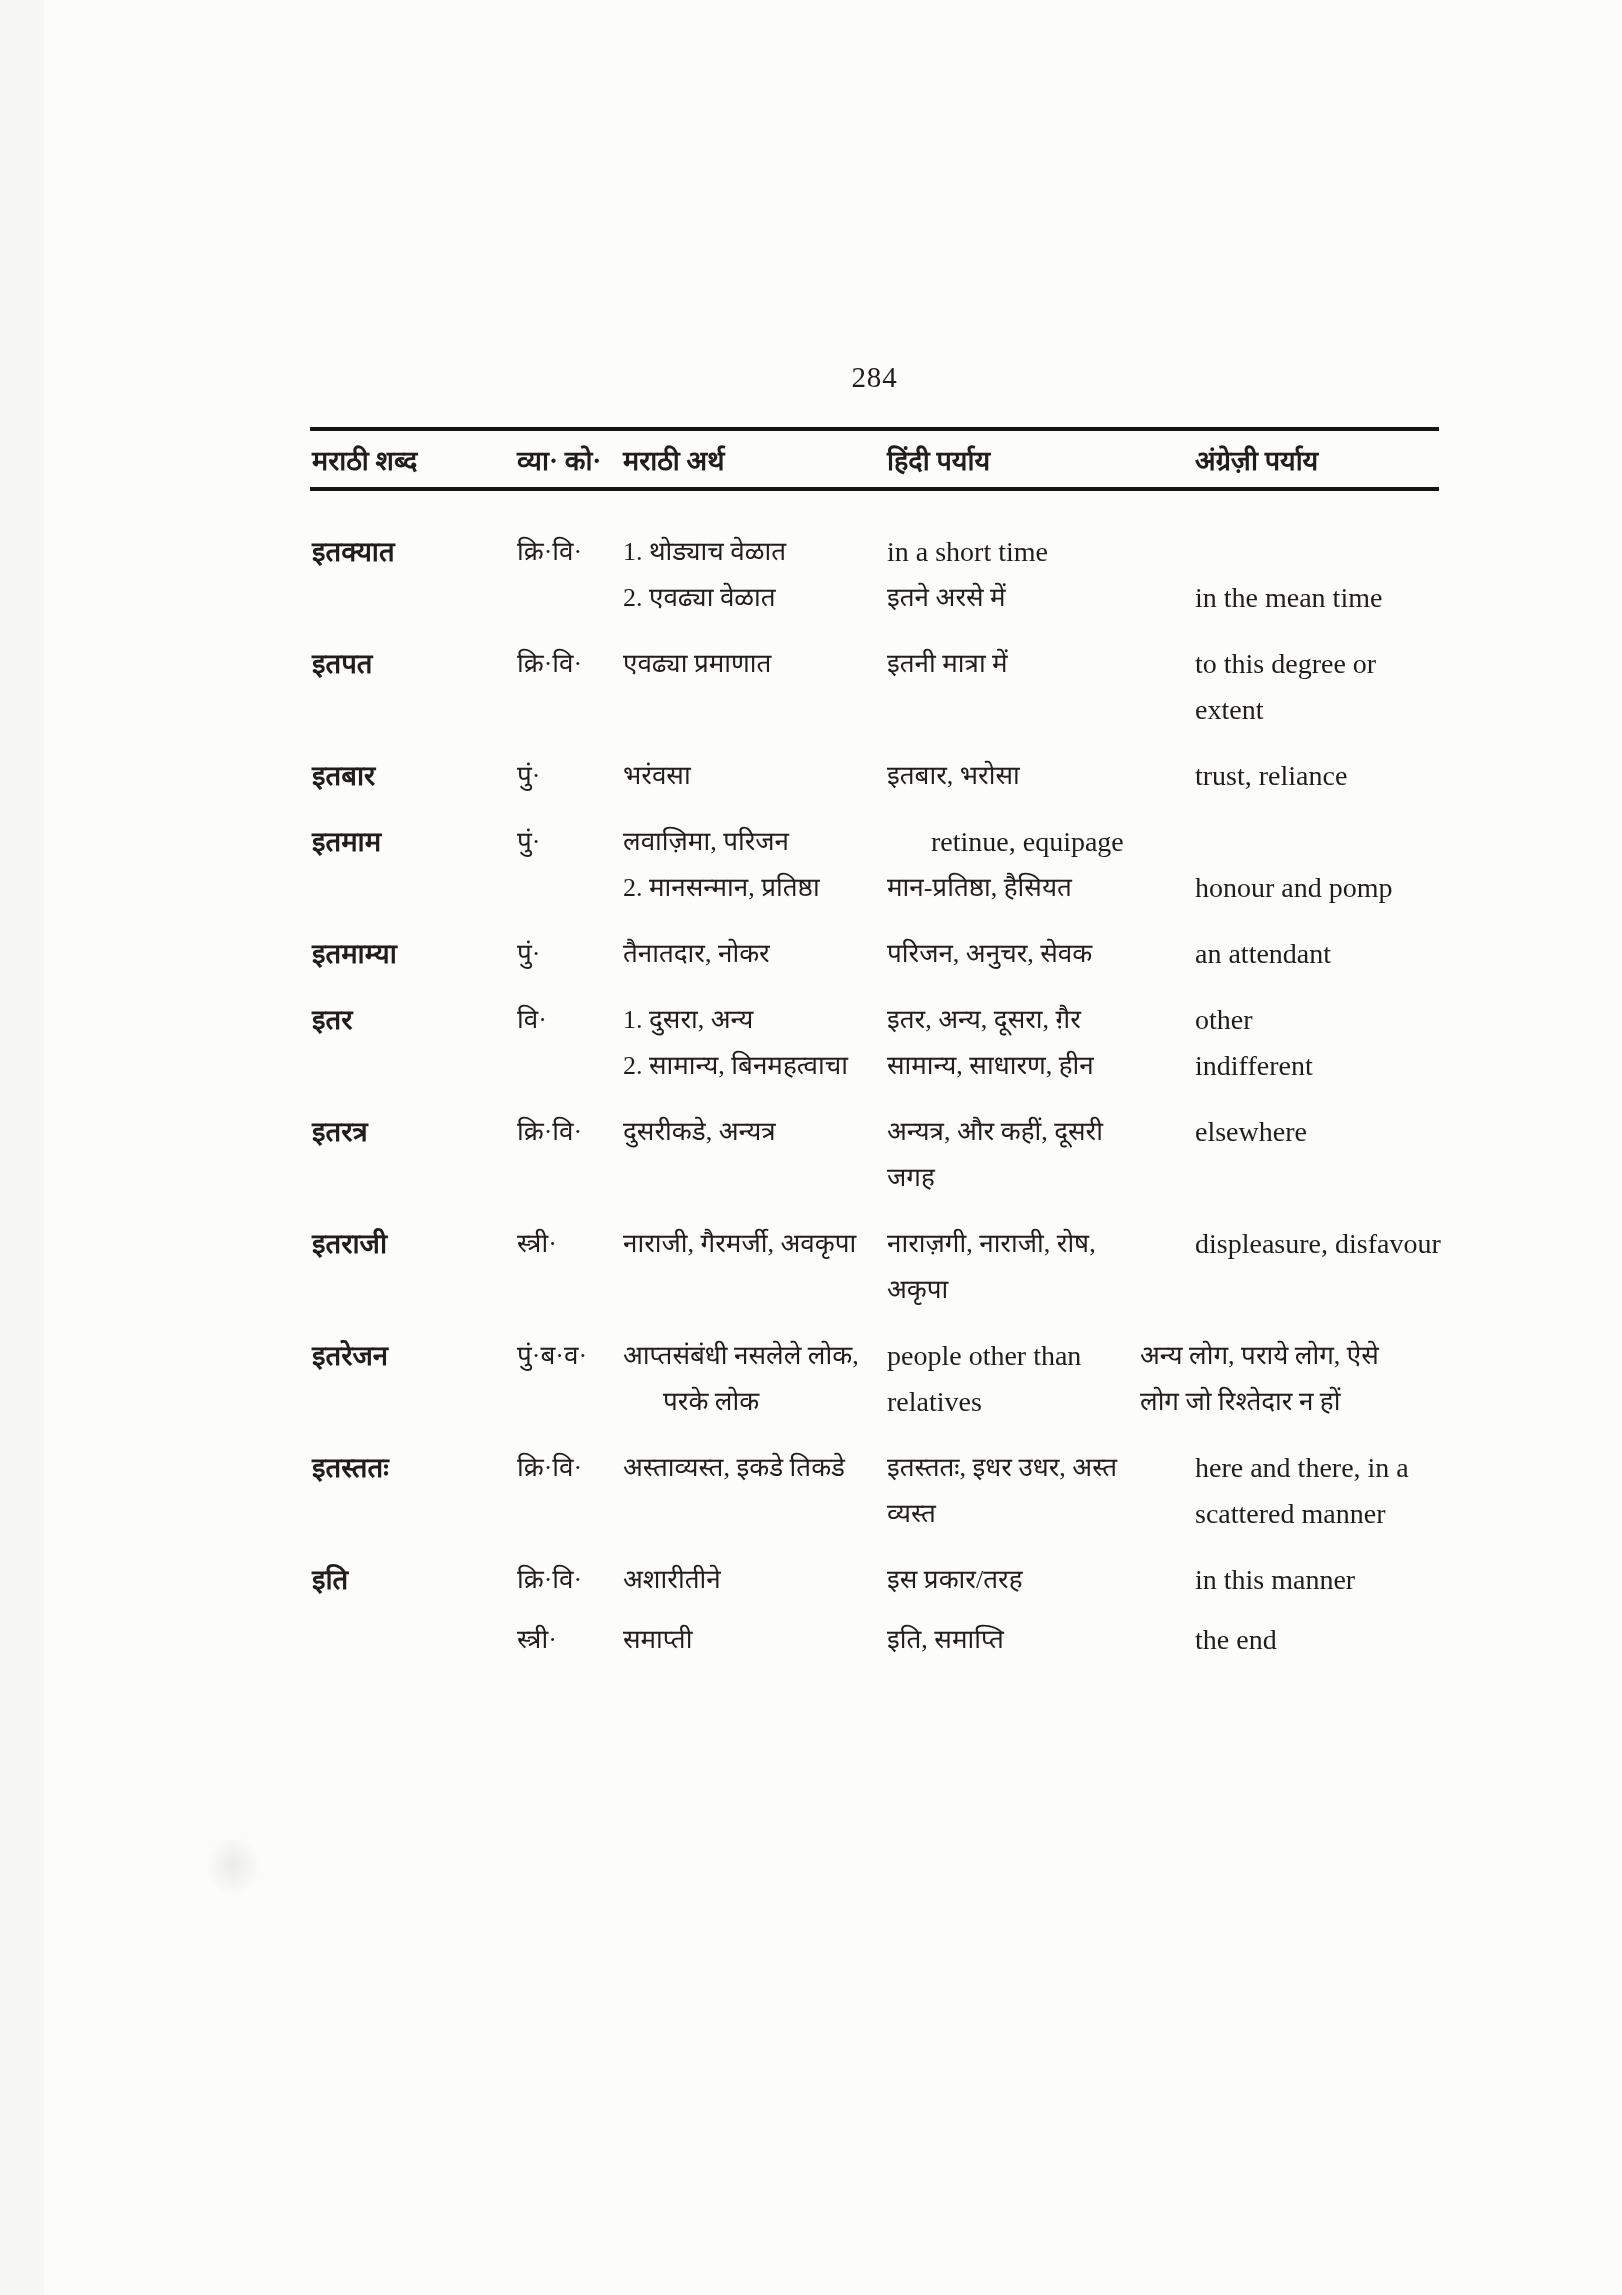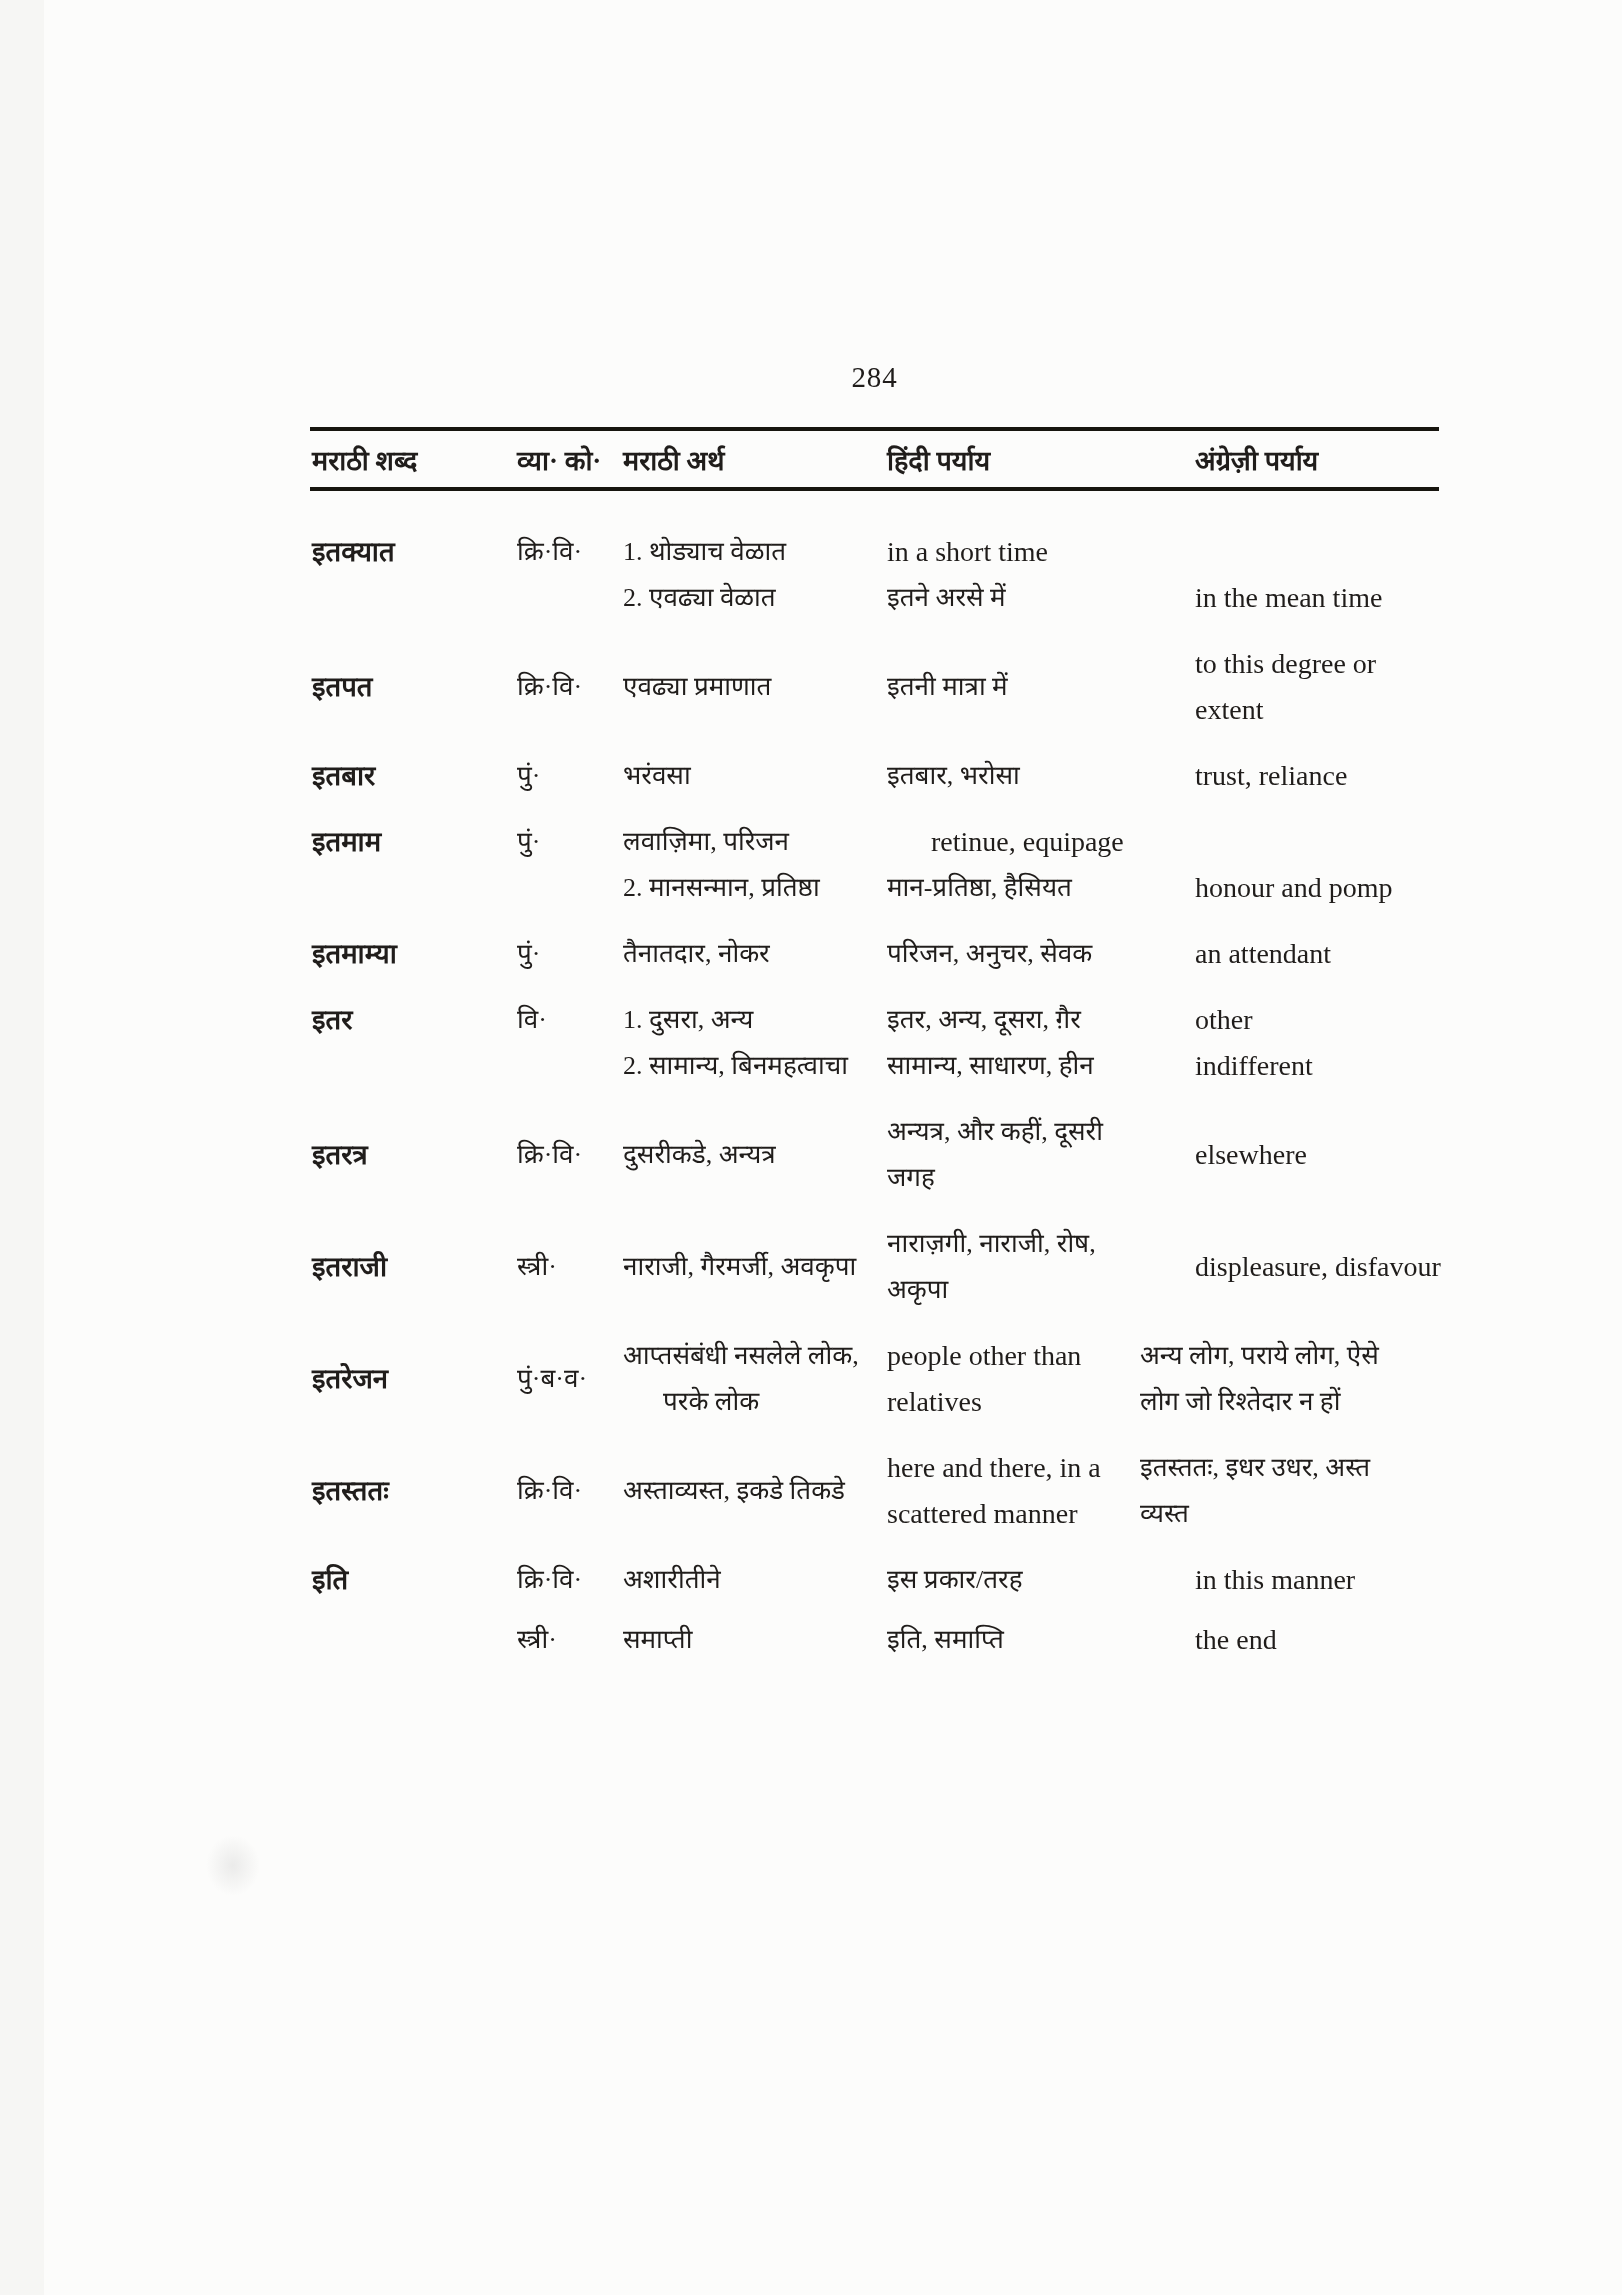--- a/index.html
+++ b/index.html
@@ -22,21 +22,21 @@
     text-align:center;font-size:29px;letter-spacing:0.8px;
   }
   
   .rule{
     position:absolute;left:266px;width:1129px;height:3.8px;
     background:linear-gradient(#17150f 0 45%, #4a463e 45% 60%, #17150f 60% 100%);
   }
   .rule.top{top:427px;}
   .rule.bottom{top:487px;}
   
-  .row{display:flex;align-items:center;}
+  .row{display:flex;align-items:flex-start;}
   .c{flex:none;line-height:46px;}
   .w{width:205px;font-weight:bold;font-size:27.5px;}
   .p{width:106px;font-size:26px;}
   .m{width:224px;padding-left:40px;text-indent:-40px;font-size:26px;}
   .h{width:268px;padding-right:40px;font-size:26px;}
   .e{width:253px;font-size:28px;}
   .nw{white-space:nowrap;}
   
   .thead{
     position:absolute;top:439px;left:268px;width:1163px;
@@ -183,22 +183,22 @@
         <span class="c e">people other than relatives</span>
         <span class="c h">अन्य लोग, पराये लोग, ऐसे लोग जो रिश्तेदार न हों</span>
       </div>
     </div>
 
     <div class="entry">
       <div class="row">
         <span class="c w">इतस्ततः</span>
         <span class="c p">क्रि·वि·</span>
         <span class="c m nw">अस्ताव्यस्त, इकडे तिकडे</span>
+        <span class="c h">इतस्ततः, इधर उधर, अस्त व्यस्त</span>
         <span class="c e">here and there, in a scattered manner</span>
-        <span class="c h">इतस्ततः, इधर उधर, अस्त व्यस्त</span>
       </div>
     </div>
 
     <div class="entry">
       <div class="row">
         <span class="c w">इति</span>
         <span class="c p">क्रि·वि·</span>
         <span class="c m">अशारीतीने</span>
         <span class="c h">इस प्रकार/तरह</span>
         <span class="c e">in this manner</span>

